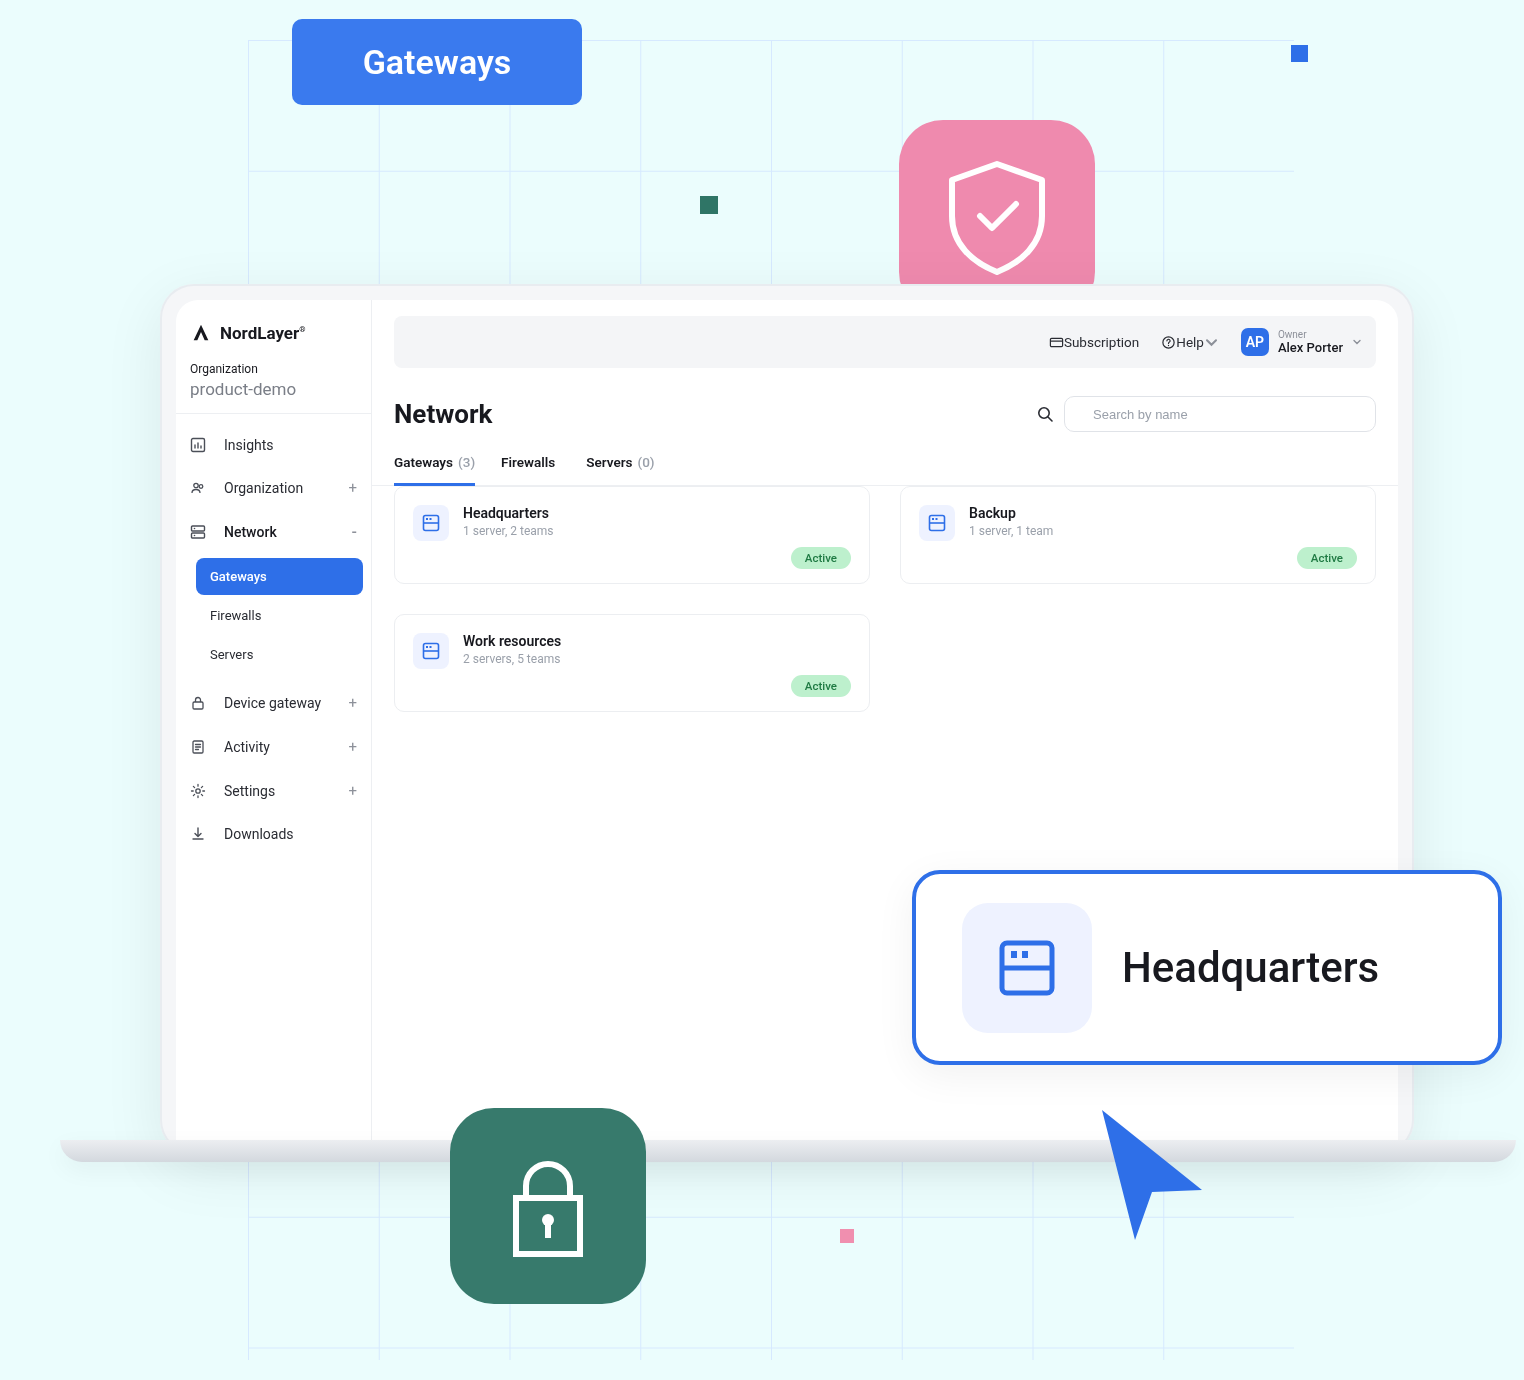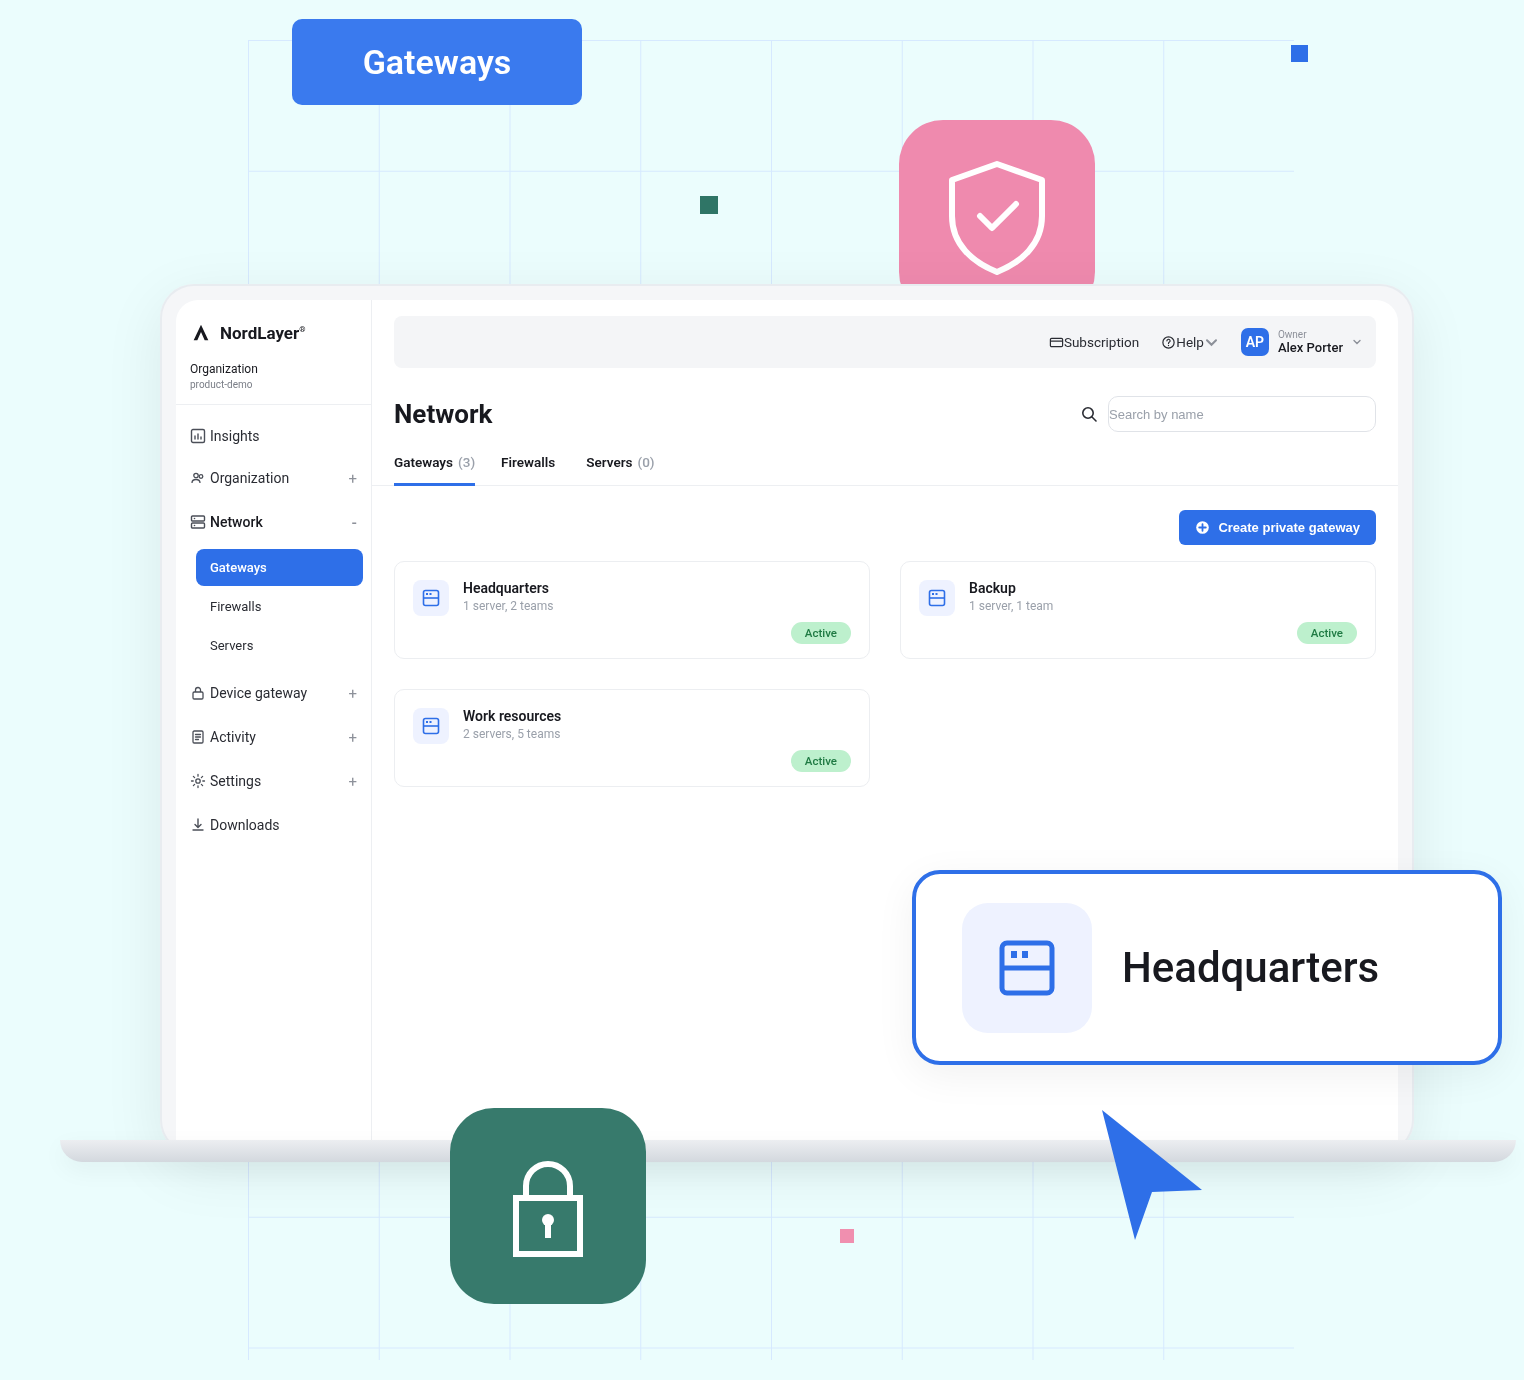--- a/index.html
+++ b/index.html
@@ -130,29 +130,29 @@
   padding: 22px 14px 14px 14px;
 }
 .brand-logo {
   width: 22px; height: 22px;
 }
 .brand-name { font-weight: 700; font-size: 17px; color: #18191f; text-align: right; }
 .brand-r { font-size: 8px; vertical-align: super; }
 
 .org-block { padding: 4px 14px 14px; border-bottom: 1px solid #edeff2; }
 .org-label { font-size: 12px; color: #18191f; }
-.org-name { font-size: 10px; color: #7a7e87; margin-top: 3px; }
+.org-name { font-size: 17px; color: #7a7e87; margin-top: 3px; }
 
 .nav { padding: 10px 0; }
 .nav-item {
-  display: flex; align-items: flex-start;
+  display: flex; align-items: center;
   padding: 13px 14px;
   font-size: 14px; color: #2a2c33;
   cursor: pointer;
-  gap: 4px;
+  gap: 18px;
 }
 .nav-item .icon { width: 16px; height: 16px; display: flex; align-items: center; justify-content: center; color: #4b4f58; }
 .nav-item .plus { margin-left: auto; color: #8d919a; font-size: 15px; font-weight: 400; }
 .nav-item.active { color: #18191f; font-weight: 500; }
 .nav-item.active .plus { font-weight: 600; }
 
 .subnav { padding: 2px 0 6px 20px; }
 .subnav-item {
   font-size: 13px;
   padding: 11px 14px;
@@ -190,23 +190,23 @@
 .chev { color: #8d919a; }
 
 .page-head {
   display: flex; align-items: center; justify-content: space-between;
   padding: 28px 22px 8px 22px;
 }
 .page-title { font-size: 26px; font-weight: 700; color: #18191f; }
 .search-wrap { display: flex; align-items: center; gap: 10px; }
 .search-wrap svg { width: 18px; height: 18px; color: #2a2c33; }
 .search-input {
-  width: 268px; height: 36px;
+  width: 312px; height: 36px;
   border: 1px solid #e0e3e8; border-radius: 10px;
-  padding: 0 0; font-size: 13px; color: #2a2c33;
+  padding: 0 28px; font-size: 13px; color: #2a2c33;
 }
 .search-input::placeholder { color: #9aa0aa; }
 
 .tabs {
   display: flex; gap: 26px;
   padding: 14px 22px 0 22px;
   border-bottom: 1px solid #edeff2;
 }
 .tab {
   padding-bottom: 13px;
@@ -430,29 +430,20 @@
         <div class="tab">
           <span>Firewalls</span>
           <span class="count"></span>
         </div>
         <div class="tab">
           <span>Servers</span>
           <span class="count">(0)</span>
         </div>
       </div>
 
-      <div class="action-row">
-        <button class="primary-btn">
-          <svg width="15" height="15" viewBox="0 0 15 15">
-              <circle cx="7.5" cy="7.5" r="6.3" fill="#fff"></circle>
-              <path d="M7.5 4.2 V10.8 M4.2 7.5 H10.8" stroke="#2e6fe8" stroke-width="1.8" stroke-linecap="round"></path>
-            </svg>
-          <span>Create private gateway</span>
-        </button>
-      </div>
 
       <div class="cards">
         <div class="card">
           <div class="card-top">
             <div class="card-icon">
               <svg width="20" height="20" viewBox="0 0 20 20">
                   <rect x="2.5" y="2.5" width="15" height="15" rx="2" fill="none" stroke="#2e6fe8" stroke-width="1.6"></rect>
                   <path d="M2.5 10 H17.5" stroke="#2e6fe8" stroke-width="1.6"></path>
                   <rect x="5" y="5" width="2" height="2" fill="#2e6fe8"></rect>
                   <rect x="8.5" y="5" width="2" height="2" fill="#2e6fe8"></rect>

